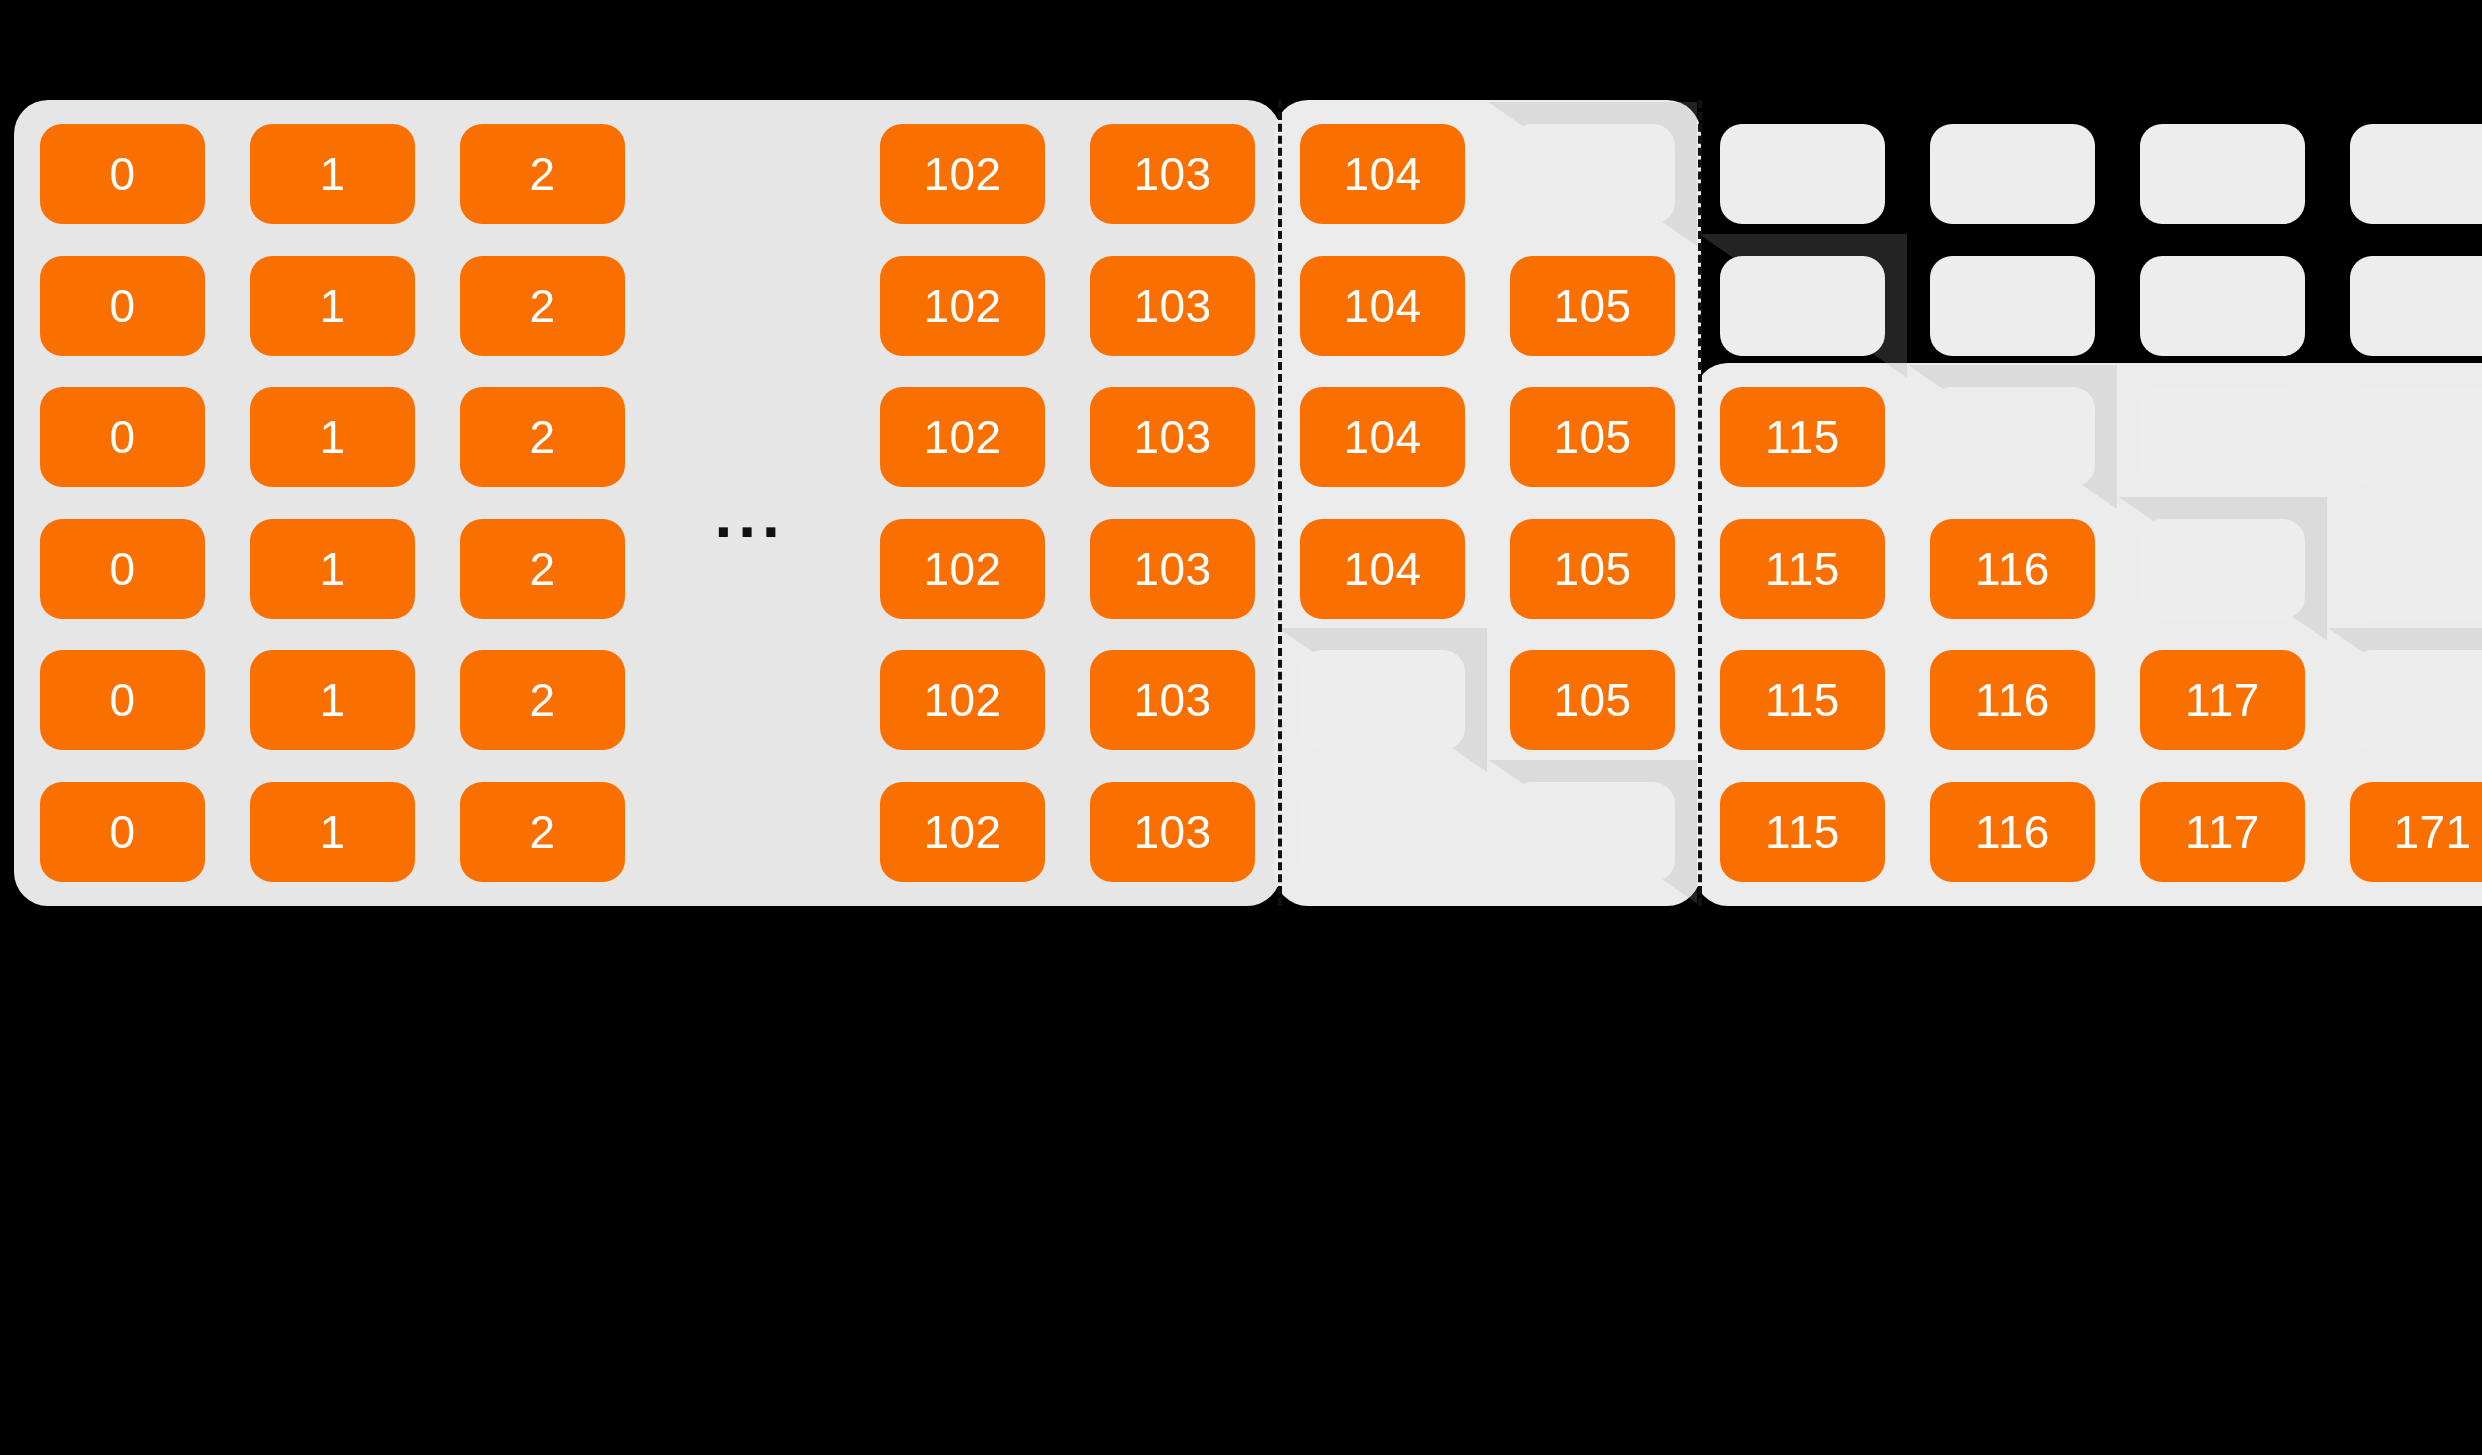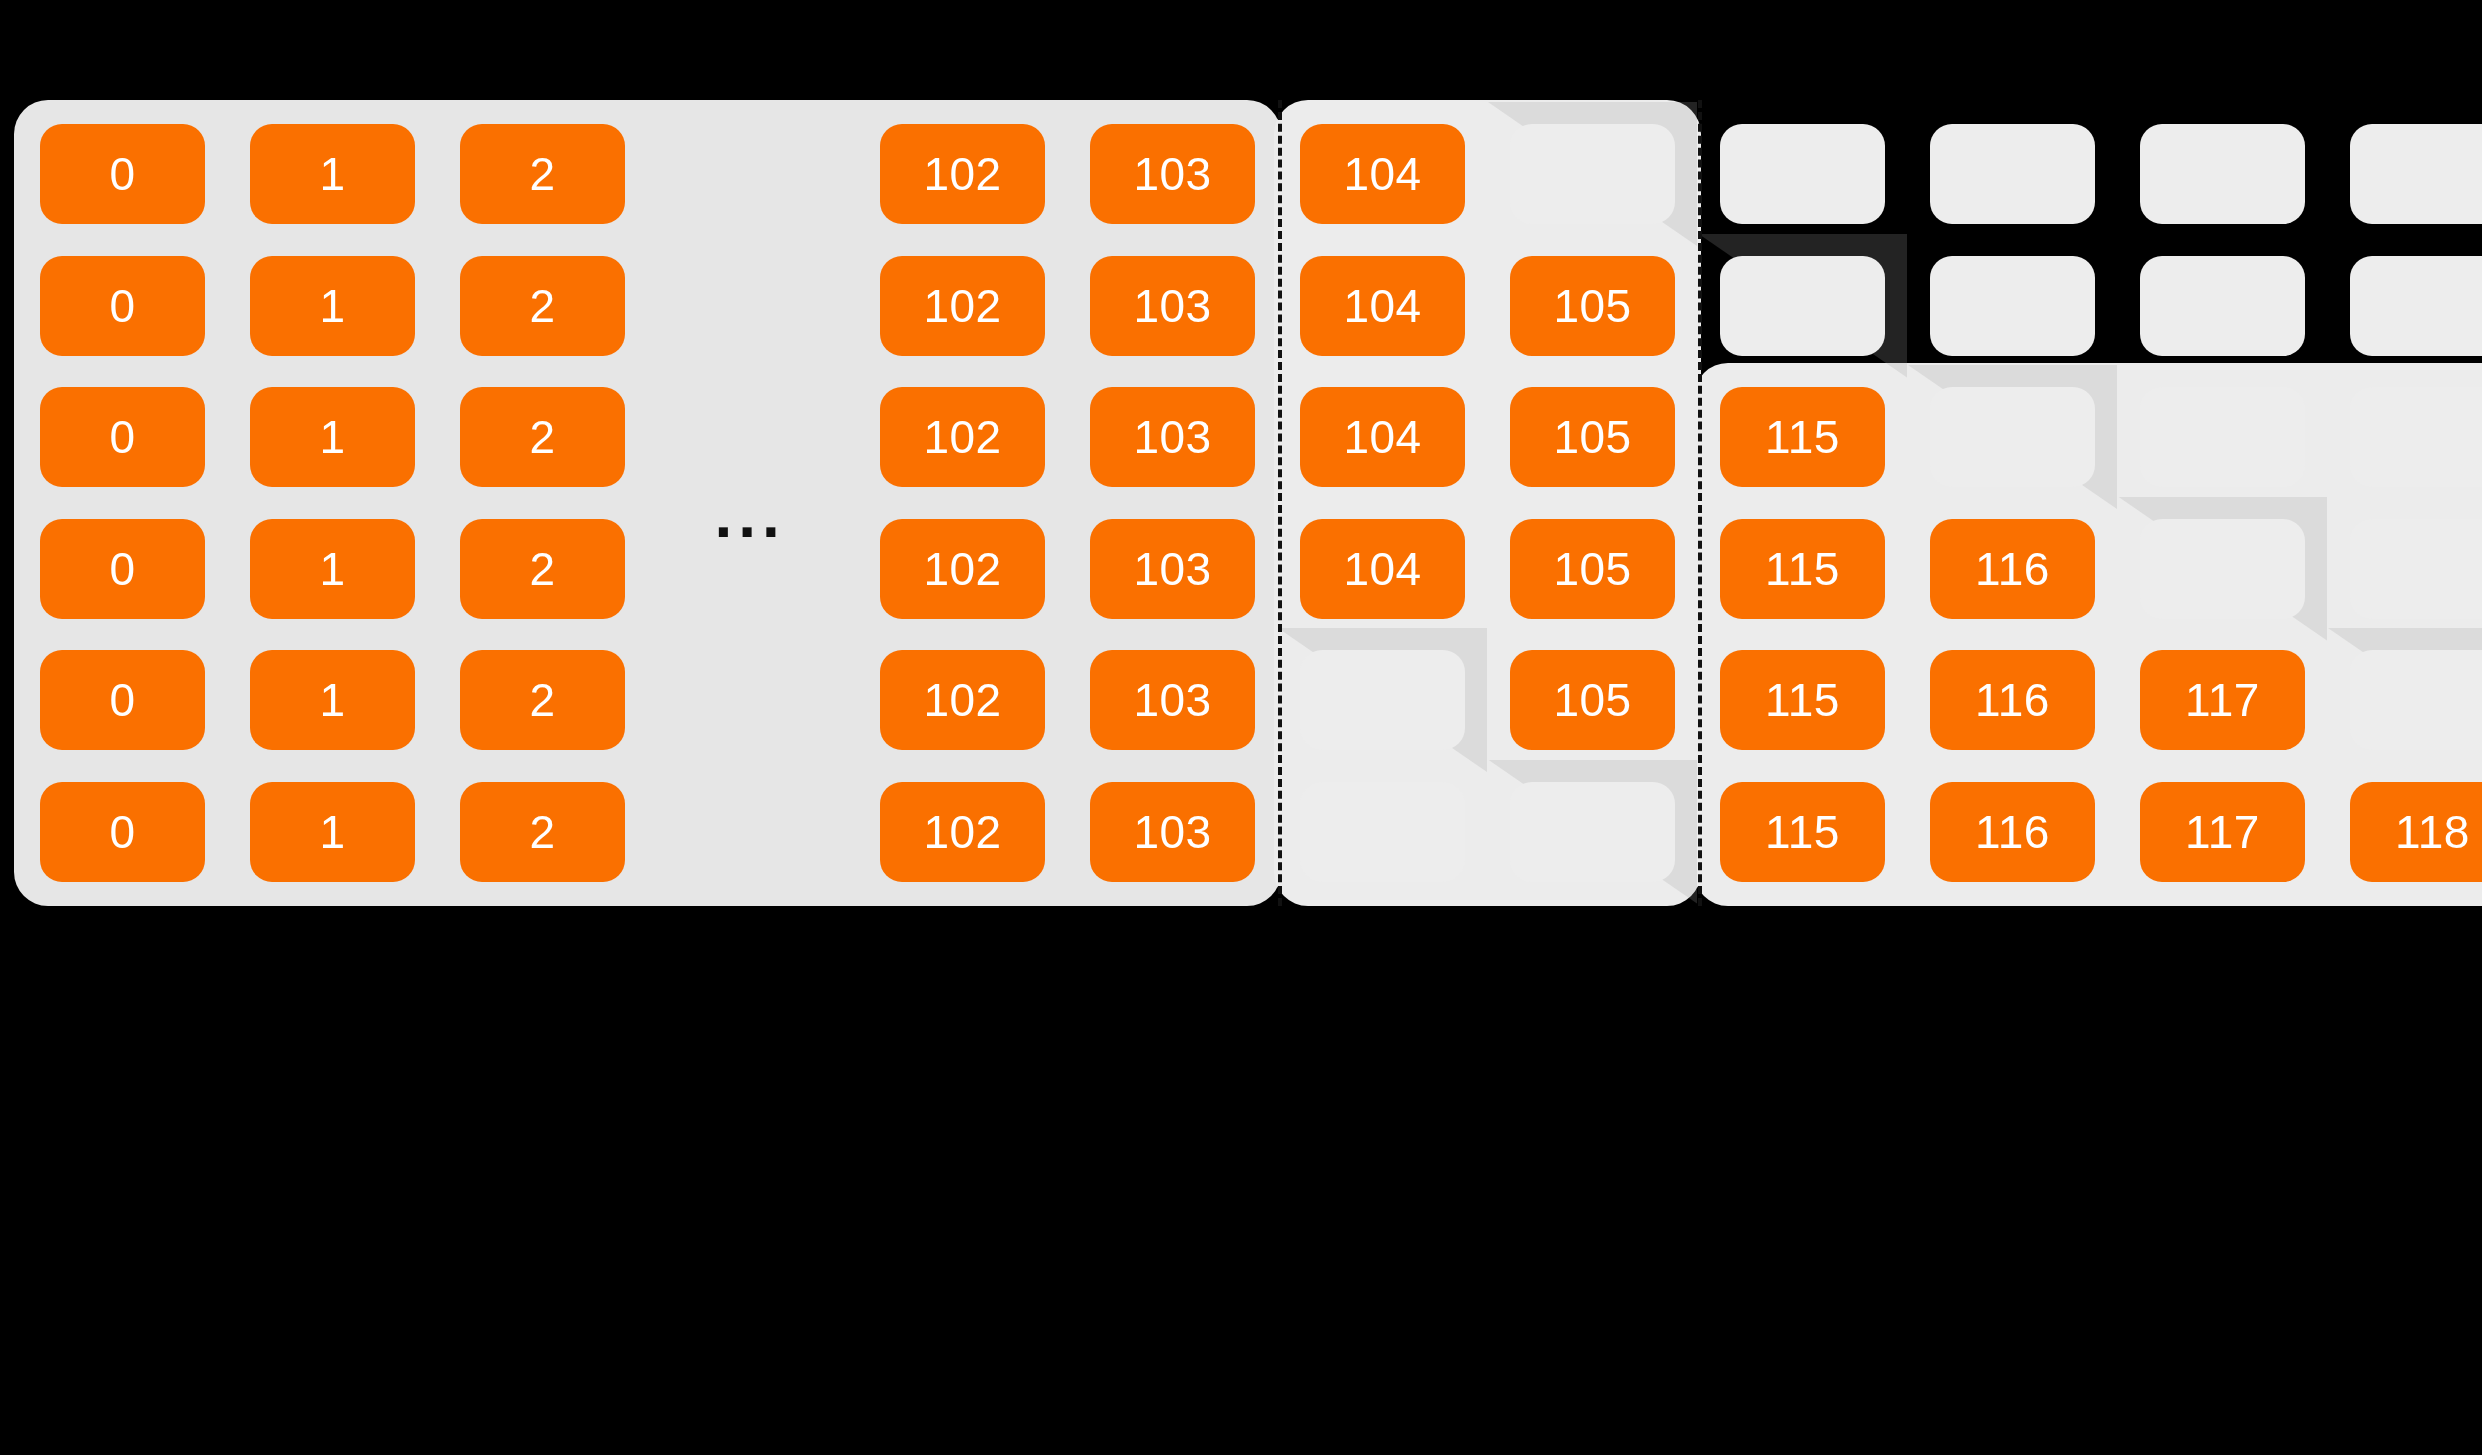--- a/index.html
+++ b/index.html
@@ -249,21 +249,21 @@
       <div class="cell on" style="left: 1720px; top: 781.5px;">
         <span>115</span>
       </div>
       <div class="cell on" style="left: 1930px; top: 781.5px;">
         <span>116</span>
       </div>
       <div class="cell on" style="left: 2140px; top: 781.5px;">
         <span>117</span>
       </div>
       <div class="cell on" style="left: 2350px; top: 781.5px;">
-        <span>118</span>
+        <span>171</span>
       </div>
     </div>
 
   <div id="dividers">
       <div class="vdash" style="left: 1277.5px; top: 100px; height: 805.5px;"></div>
       <div class="vdash" style="left: 1697.5px; top: 100px; height: 805.5px;"></div>
     </div>
 
   <div class="ellipsis" id="ellipsis" style="left: 714.5px; top: 508.75px;">...</div>
 

